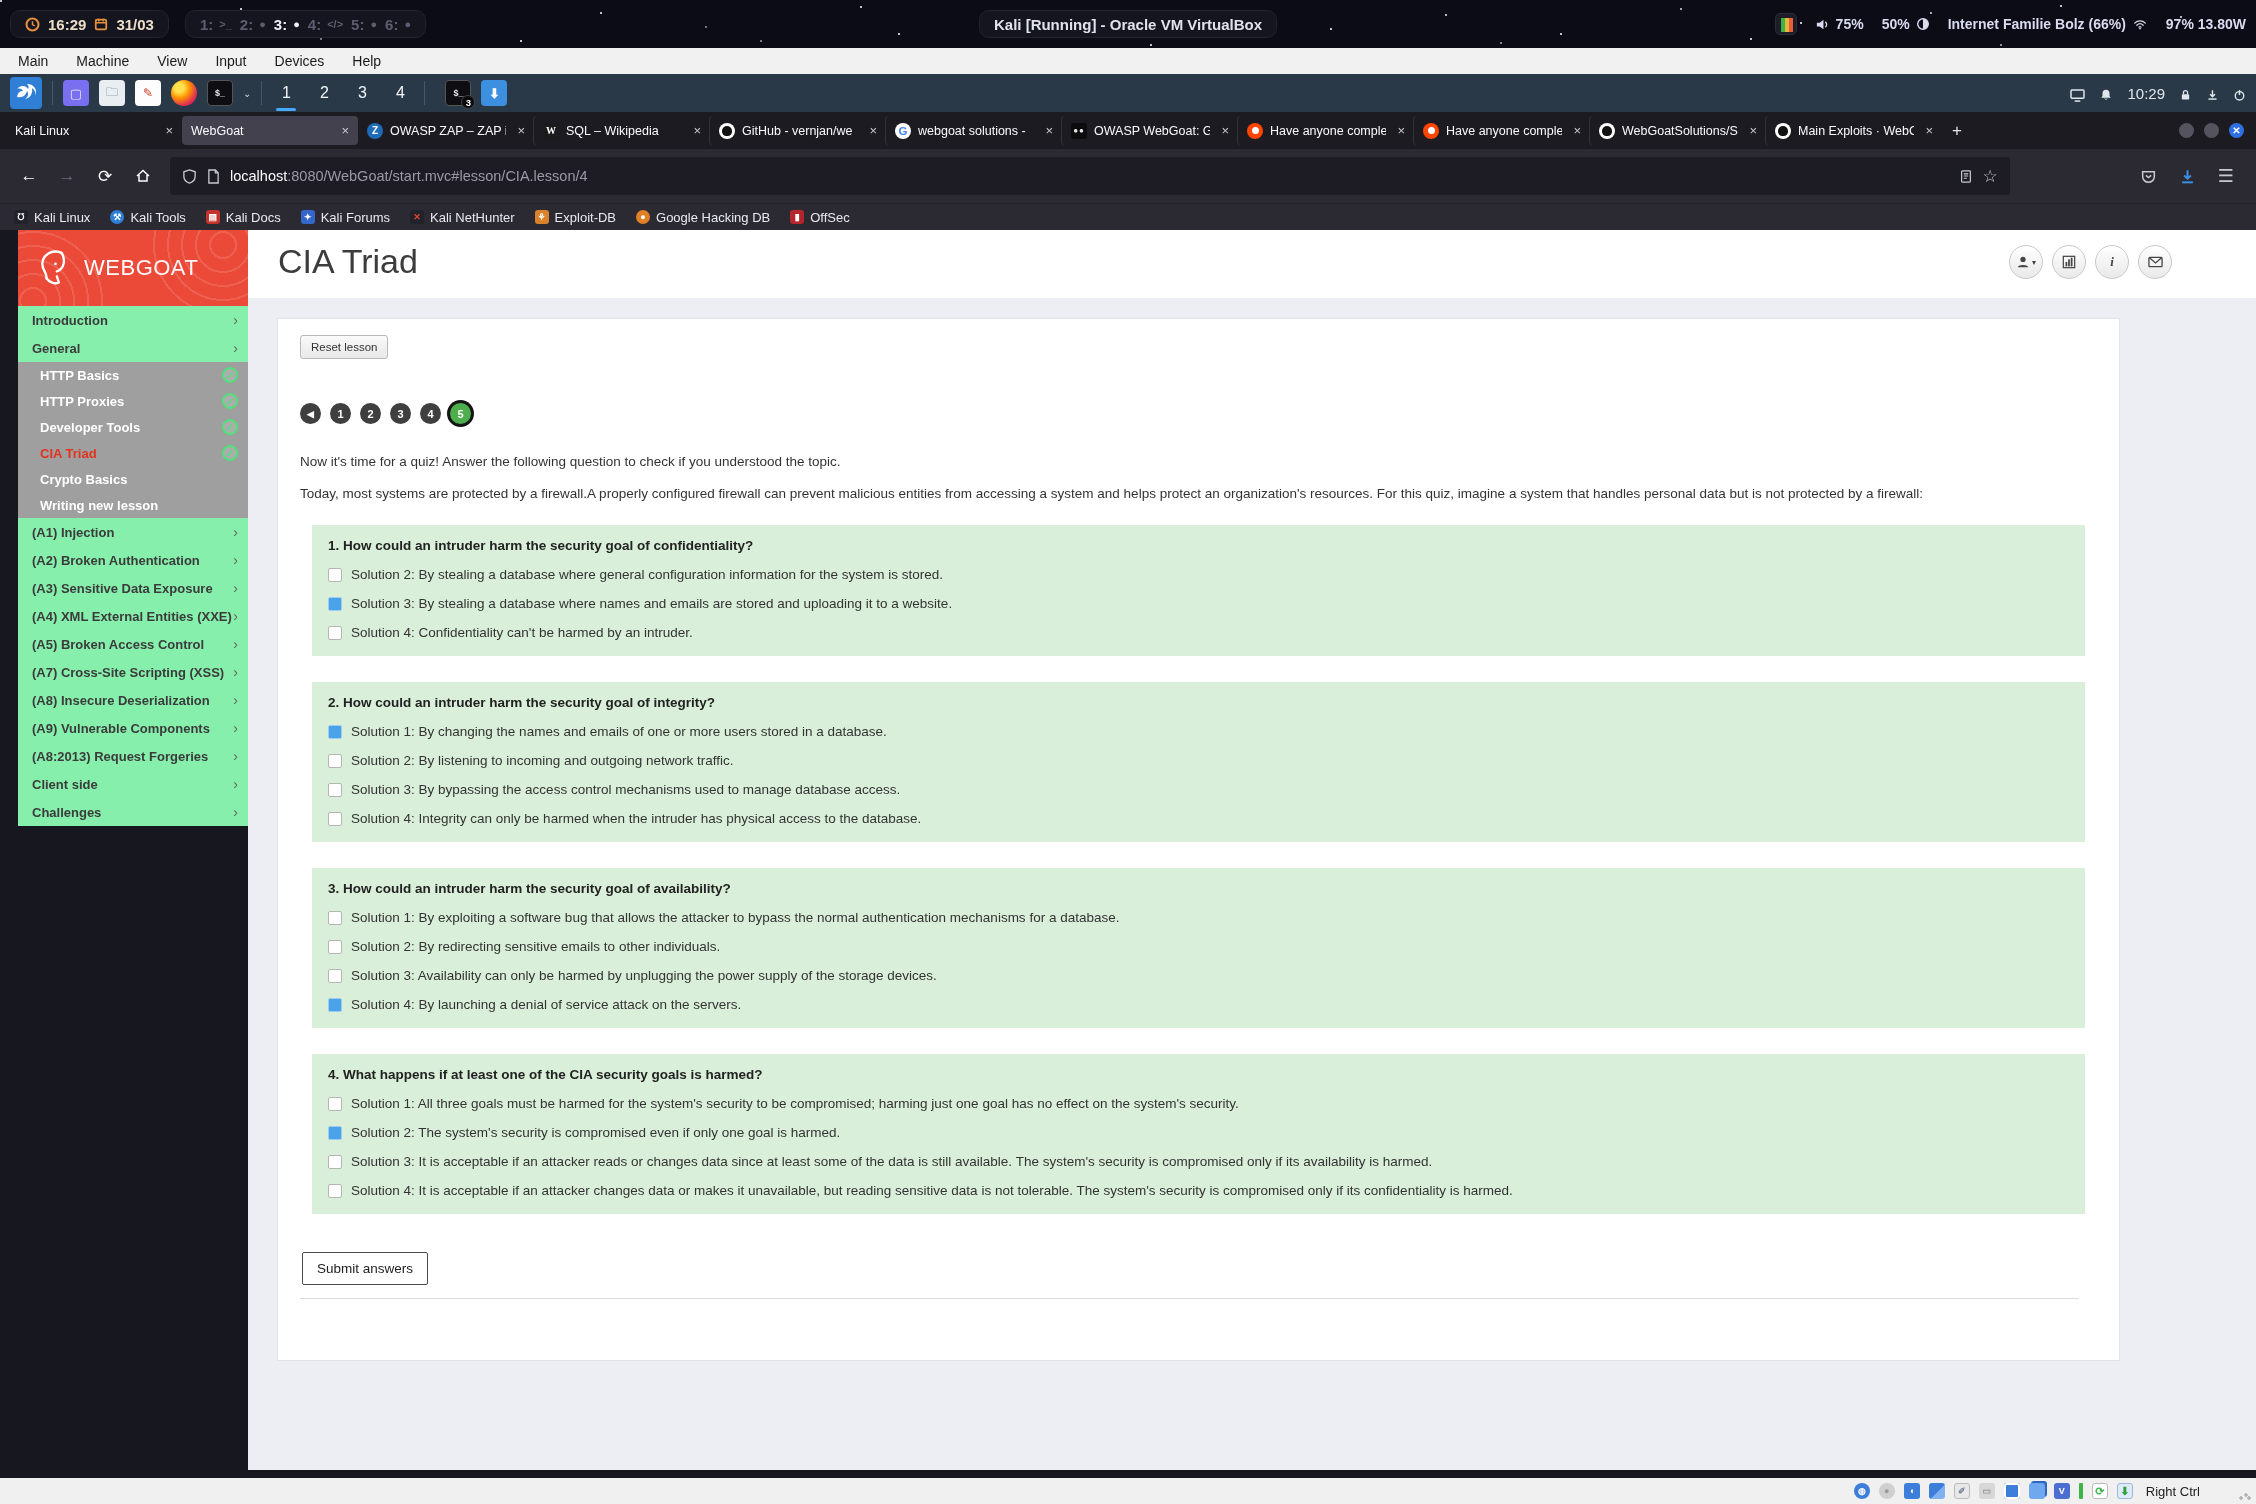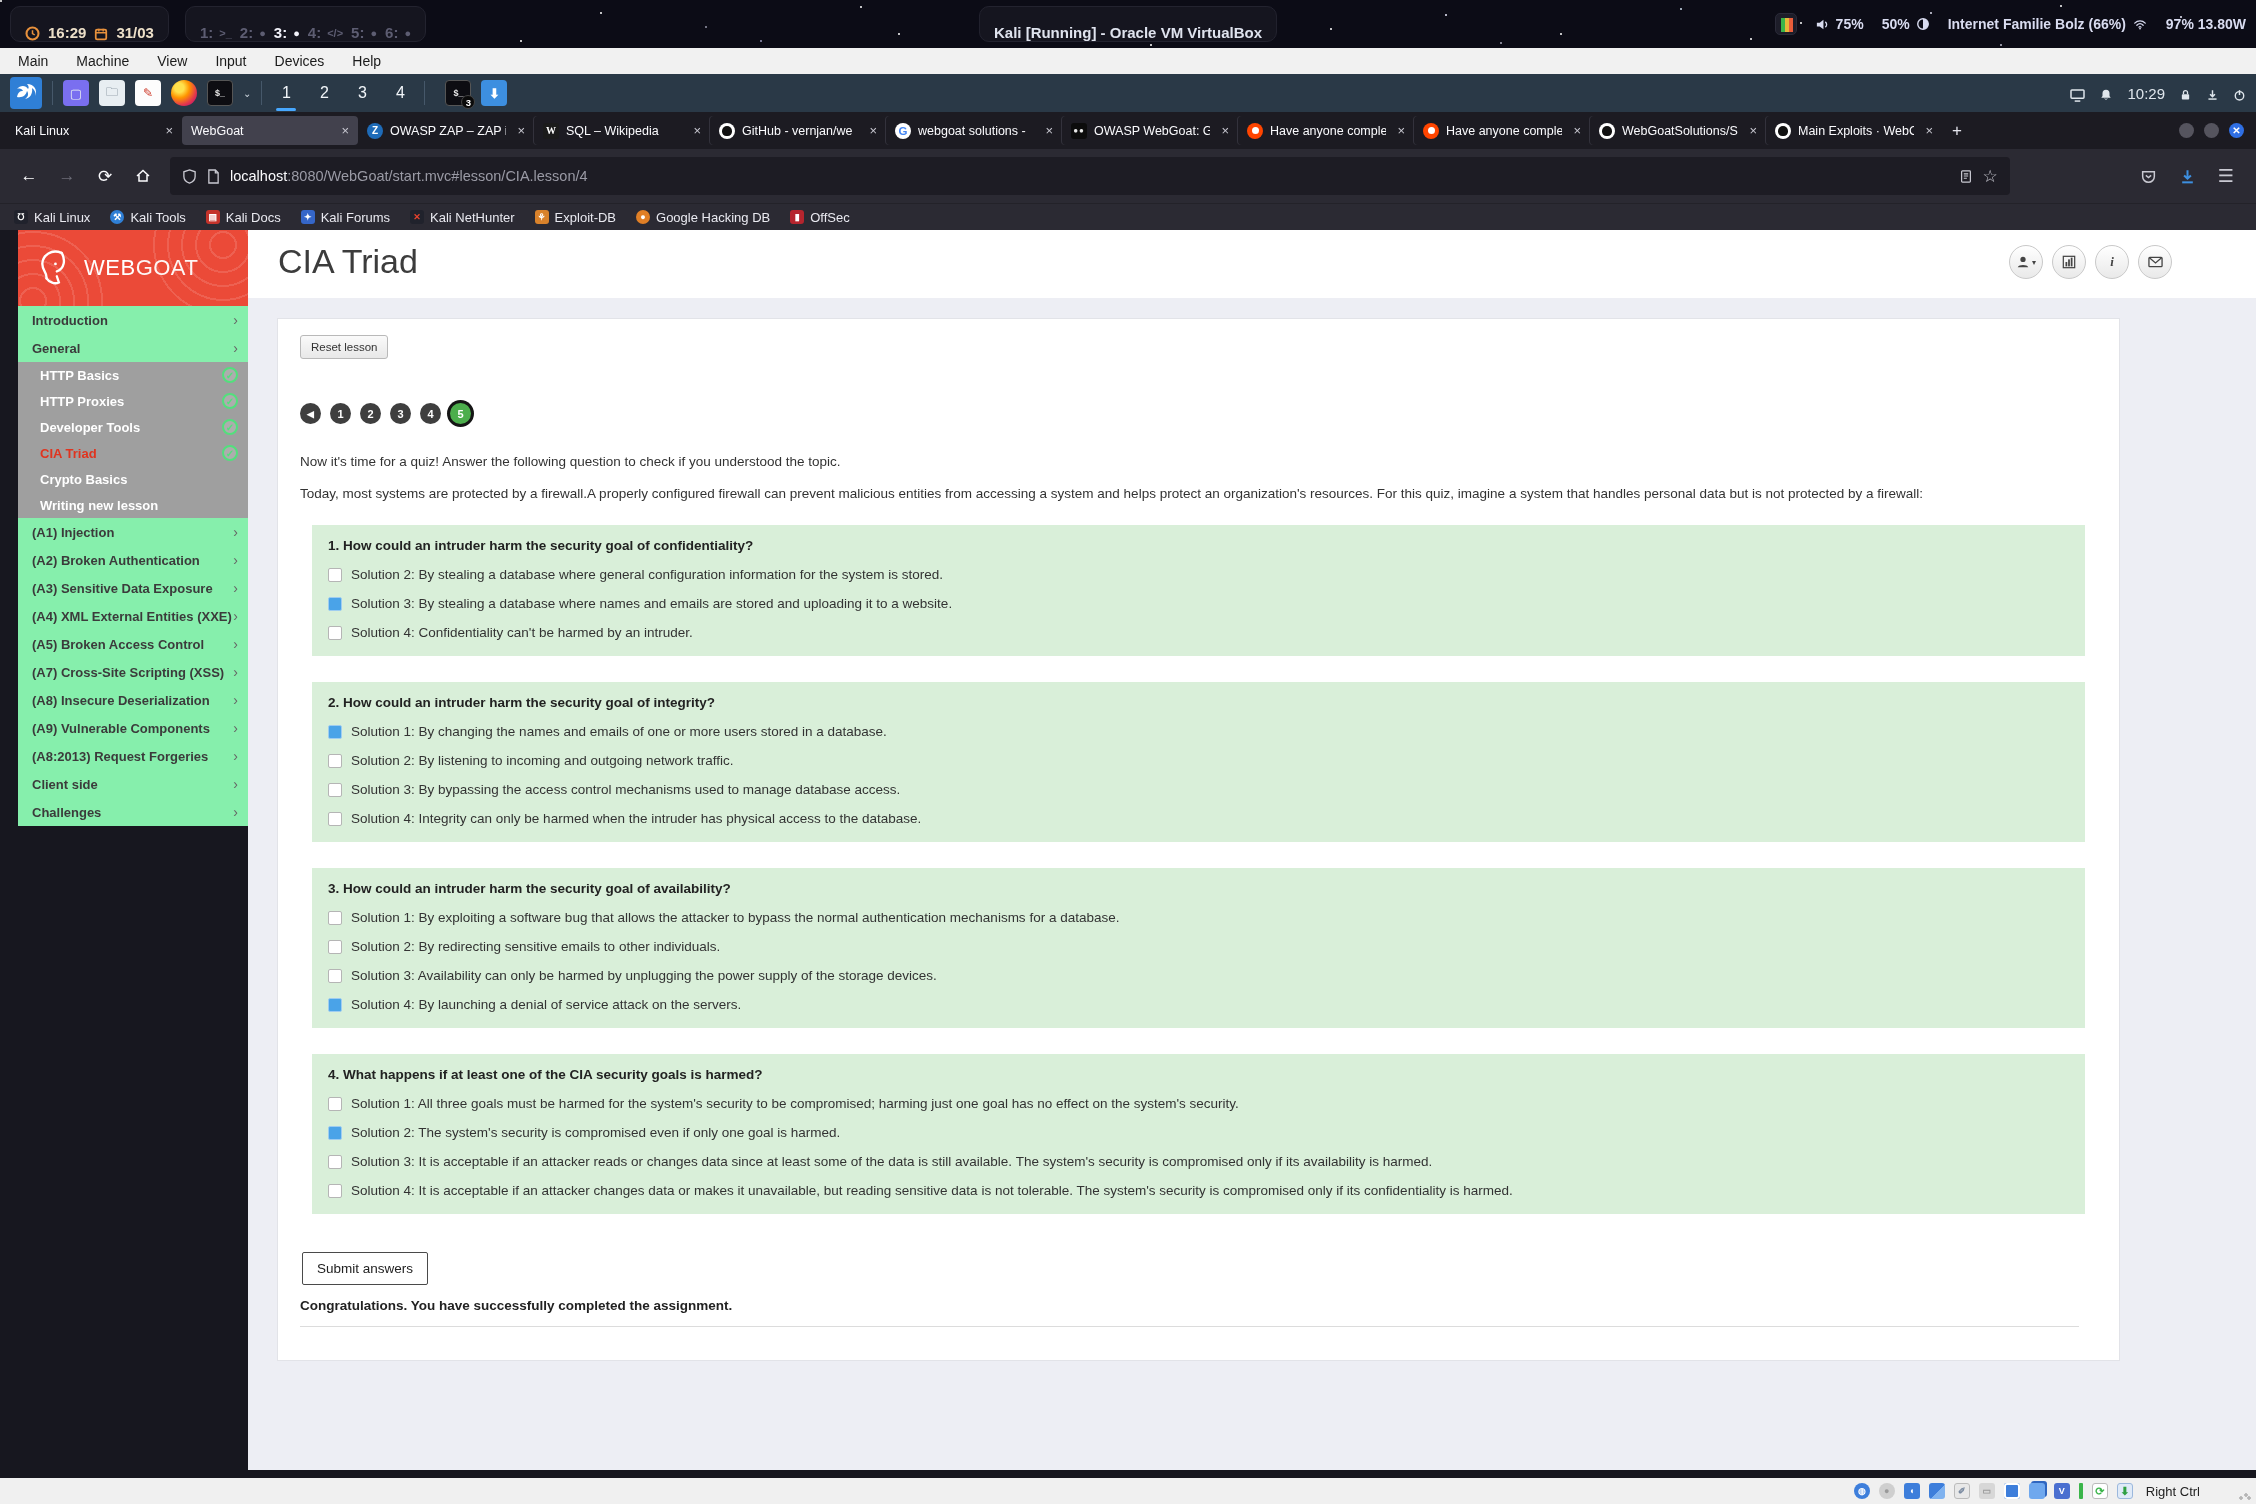--- a/index.html
+++ b/index.html
@@ -18,22 +18,22 @@
   
   .host-bar{position:absolute;top:0;left:0;right:0;height:48px;background:#0c0c16;
     display:flex;align-items:center;padding:0 10px;gap:16px;z-index:5}
   .stars{position:absolute;inset:0;overflow:hidden;pointer-events:none}
   .stars::before{content:"";position:absolute;width:2px;height:2px;border-radius:50%;background:#fff;
     box-shadow:240px 8px #fff,410px 30px #cdd6ff,600px 12px #fff,705px 26px #99a,860px 6px #fff,
     980px 18px #dde,1090px 34px #fff,1210px 10px #bcd,1330px 28px #fff,1445px 14px #eef,
     1560px 33px #fff,1680px 8px #cde,1800px 22px #fff,1930px 12px #dde,2060px 5px #fff,
     2180px 16px #eef,320px 38px #99a,520px 40px #fff,760px 40px #99b,1150px 44px #fff,
     1500px 42px #aab,1750px 38px #fff,2000px 44px #bbc,150px 22px #fff,60px 36px #aab,898px 33px #fff}
-  .pill{position:relative;background:#15151f;border:1px solid #23232f;border-radius:10px;height:36px;
-    display:inline-flex;align-items:flex-end;gap:8px;padding:0 14px;color:#ecdfc8;
+  .pill{position:relative;background:#15151f;border:1px solid #23232f;border-radius:10px;height:28px;
+    display:inline-flex;align-items:center;gap:8px;padding:0 14px;color:#ecdfc8;
     font-size:15px;font-weight:bold;z-index:2}
   .pill .oic{color:#e8913c}
   .ws{display:inline-flex;align-items:center;gap:6px;color:#5d5d72;font-size:15px}
   .ws .glyph{font-size:11px}
   .ws.active{color:#f2f2fa}
   .title-pill{position:absolute;left:50%;transform:translateX(-50%);color:#dfe3ee;font-size:15px}
   .host-right{margin-left:auto;display:inline-flex;align-items:center;gap:18px;color:#d9dcf0;
     font-size:14px;font-weight:bold}
   .kbd-ind{width:22px;height:22px;border-radius:5px;background:#1d1d29;display:inline-block;
     background-image:linear-gradient(90deg,#3bb54a 0 4px,#e8b73a 4px 8px,#e85d3a 8px 12px,transparent 12px);
@@ -719,21 +719,20 @@
                   <span class="cb"></span>
                   <span>Solution 3: It is acceptable if an attacker reads or changes data since at least some of the data is still available. The system's security is compromised only if its availability is harmed.</span>
                 </div>
               <div class="sol">
                   <span class="cb"></span>
                   <span>Solution 4: It is acceptable if an attacker changes data or makes it unavailable, but reading sensitive data is not tolerable. The system's security is compromised only if its confidentiality is harmed.</span>
                 </div>
             </div>
 
             <button class="submit-btn">Submit answers</button>
-            <div class="success">Congratulations. You have successfully completed the assignment.</div>
             <hr class="card-hr">
 
           </div>
         </div>
       </div>
     </div>
 
     <div class="vbox-status">
       <span class="sic hdd">◍</span>
       <span class="sic cd">●</span>

